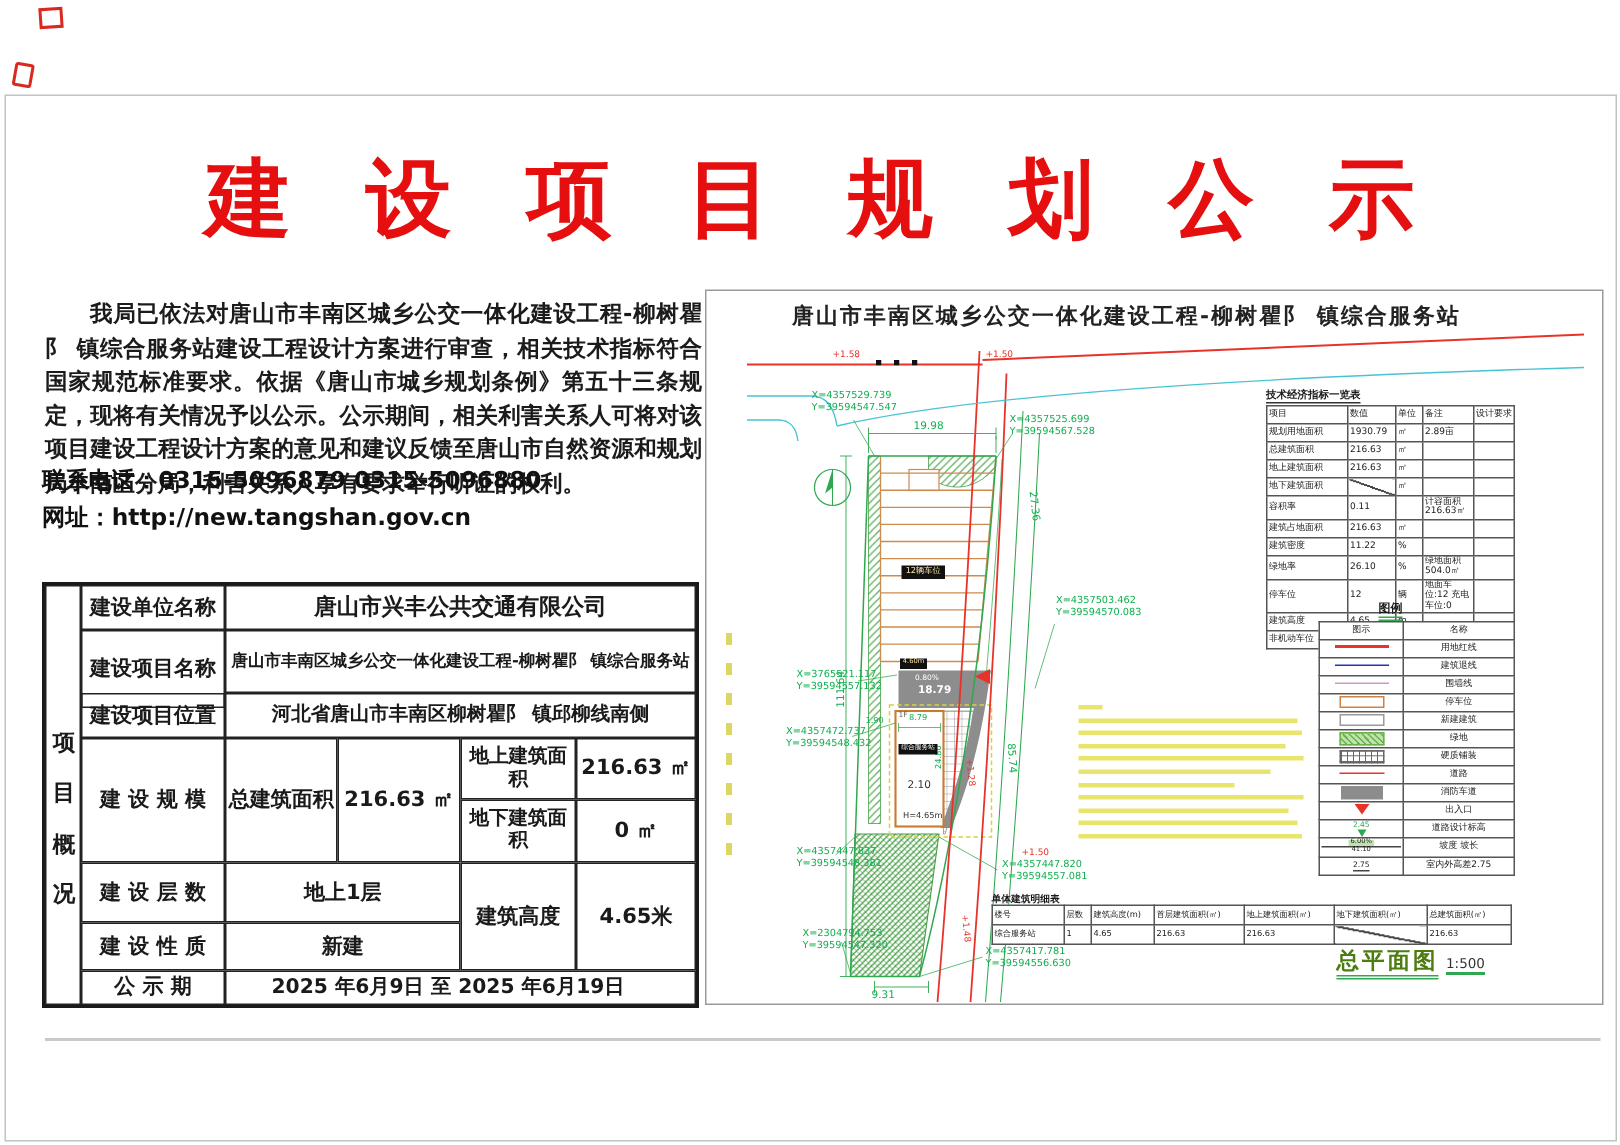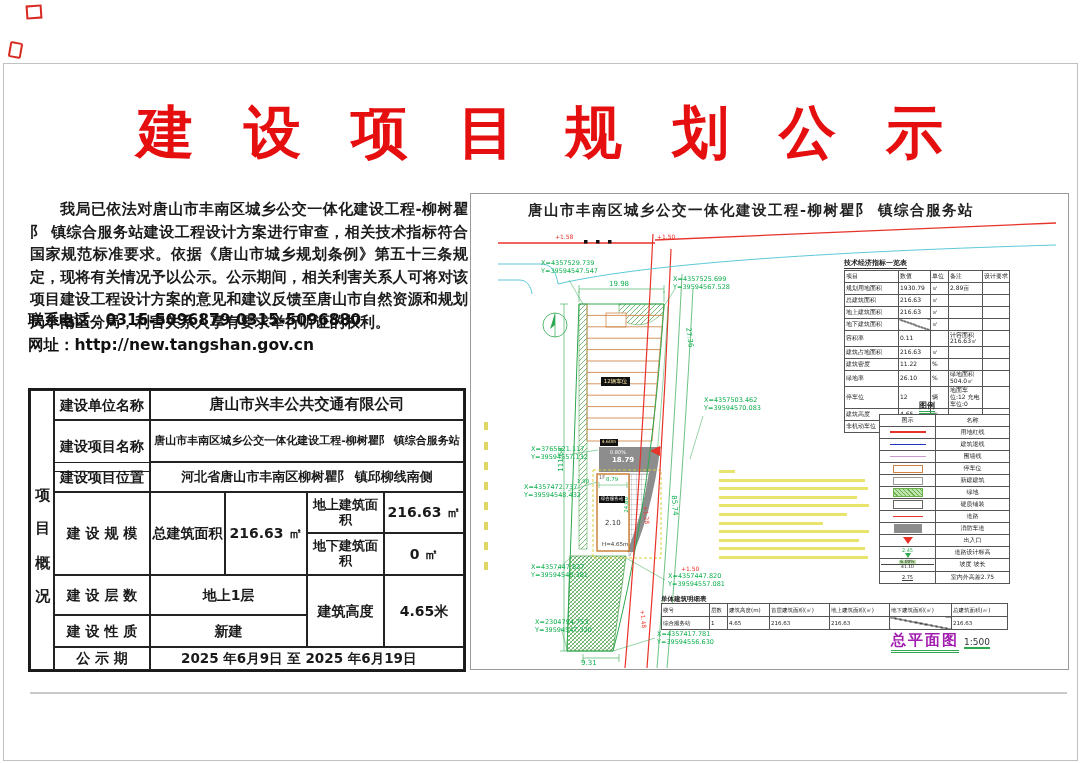--- a/index.html
+++ b/index.html
@@ -46,21 +46,21 @@
   .leg-tbl td,.leg-tbl th{height:10px;text-align:center;}
   .sym-line{display:inline-block;width:36px;height:0;vertical-align:middle;}
   .sym-rect{display:inline-block;vertical-align:middle;box-sizing:border-box;}
   .tri-down{display:inline-block;width:0;height:0;border-left:5px solid transparent;border-right:5px solid transparent;
     border-top:7px solid #e8332a;vertical-align:middle;}
   .bld-title{position:absolute;left:190px;top:401px;font-size:6.5px;font-weight:700;}
   .bld-wrap{position:absolute;left:190px;top:409px;}
   .bld-tbl{width:346px;font-size:5.5px;}
   .bld-tbl td,.bld-tbl th{height:11px;}
   .plan-label{position:absolute;left:420px;top:436px;white-space:nowrap;}
-  .plan-label .big{font-size:15px;font-weight:700;color:#a21caf;letter-spacing:2px;border-bottom:3px double #2fa84f;padding-bottom:1px;}
+  .plan-label .big{font-size:15px;font-weight:700;color:#4d7c0f;letter-spacing:2px;border-bottom:3px double #2fa84f;padding-bottom:1px;}
   .plan-label .scale{font-size:9px;color:#333;margin-left:5px;border-bottom:2px solid #2fa84f;}
   .notes{position:absolute;left:248px;top:276px;width:152px;}
   .notes div{height:3px;background:#e9e46b;margin-bottom:5.6px;}
   .ydash{position:absolute;left:13px;top:228px;width:5px;}
   .ydash div{width:4px;height:8px;background:#dcd765;margin-bottom:12px;}
   .sep-line{position:absolute;left:30px;top:692px;width:1037px;height:1.5px;background:#c9c9c9;}
 </style>
 </head>
 <body>
 

